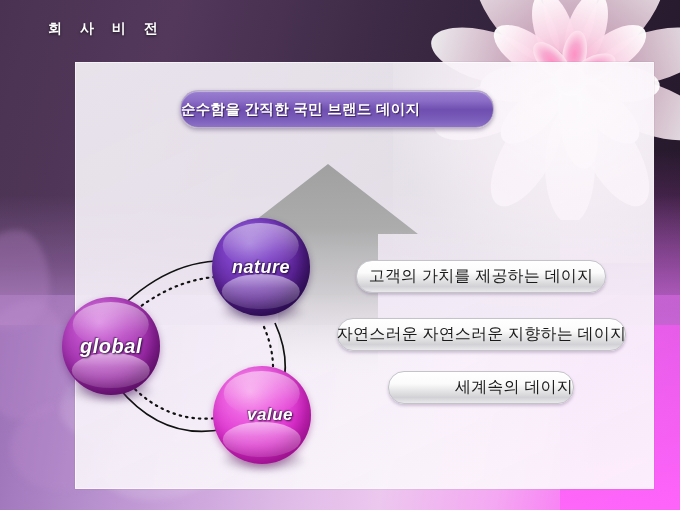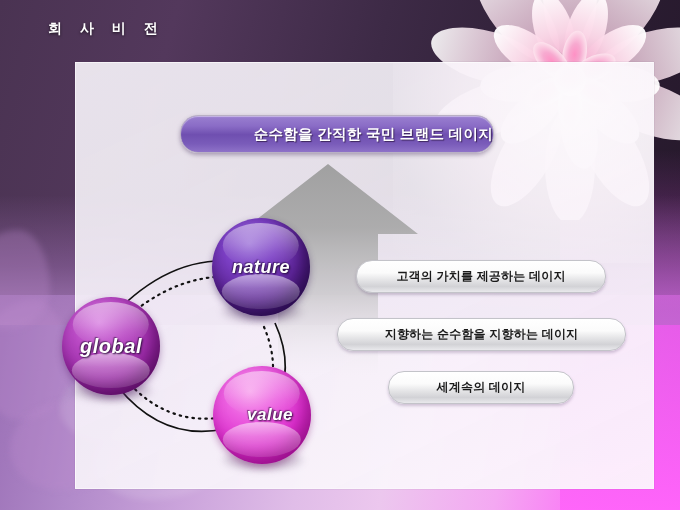--- a/index.html
+++ b/index.html
@@ -51,26 +51,26 @@
     box-shadow:0 0 1px rgba(90,60,105,.35);
   }
   .panel-flower-mask{
     position:absolute;right:0;top:0;width:260px;height:200px;
     background:radial-gradient(circle at 68% 18%,rgba(255,255,255,.72) 0%,rgba(252,244,250,.55) 45%,rgba(250,246,252,.12) 75%,rgba(250,246,252,0) 100%);
     pointer-events:none;
   }
 
   
   .banner{
-    position:absolute;left:180px;top:115px;width:312px;height:36px;
+    position:absolute;left:180px;top:90px;width:312px;height:36px;
     border-radius:18px;
     background:linear-gradient(to bottom,#9a7fd0 0%,#8a6cc6 28%,#6f4fb0 52%,#7a5cba 78%,#8e72c8 100%);
     border:1px solid #b9b0c4;
     box-shadow:0 2px 4px rgba(90,70,110,.45), inset 0 1px 1px rgba(255,255,255,.45);
-    display:flex;align-items:center;justify-content:flex-end;
+    display:flex;align-items:center;justify-content:flex-start;
   }
   .banner-text{
     color:#ffffff;font-size:14.5px;font-weight:bold;letter-spacing:.3px;
     text-shadow:1px 1px 1px rgba(40,20,60,.75);
     white-space:nowrap;
   }
 
   
   .arrow{position:absolute;left:232px;top:160px;width:192px;height:220px;}
 
@@ -128,26 +128,26 @@
 
   
   .callout{
     position:absolute;height:31px;border-radius:16px;
     background:linear-gradient(to bottom,#ffffff 0%,#fbfbfb 38%,#e4e4e6 62%,#d2d2d6 82%,#e9e9ec 100%);
     border:1px solid #c3c3c9;
     box-shadow:0 2px 3px rgba(110,85,125,.30), inset 0 1px 0 rgba(255,255,255,.9);
     display:flex;align-items:center;justify-content:center;
   }
   .callout-text{
-    color:#1a1a1a;font-size:12px;font-weight:bold;white-space:nowrap;
+    color:#1a1a1a;font-size:16px;font-weight:normal;white-space:nowrap;
     letter-spacing:.2px;
   }
   #callout-0{left:356px;top:260px;width:248px;}
   #callout-1{left:337px;top:318px;width:287px;}
-  #callout-2{left:388px;top:371px;width:184px;}
+  #callout-2{left:388px;top:371px;width:184px;justify-content:flex-end;}
 </style>
 </head>
 <body>
 
 <div id="slide">
 
   <div class="bg-bottom"></div>
   <div class="bg-bottom-fade"></div>
   <div class="bg-right-glow"></div>
 
@@ -270,19 +270,19 @@
   <div class="sphere" id="sph-value">
     <span class="shine"></span>
     <span class="pool"></span>
     <span class="lbl">value</span>
   </div>
 
   <div class="callout" id="callout-0">
     <span class="callout-text">고객의 가치를 제공하는 데이지</span>
   </div>
   <div class="callout" id="callout-1">
-    <span class="callout-text">지향하는 순수함을 지향하는 데이지</span>
+    <span class="callout-text">자연스러운 자연스러운 지향하는 데이지</span>
   </div>
   <div class="callout" id="callout-2">
     <span class="callout-text">세계속의 데이지</span>
   </div>
 
 </div>
 
 </body></html>

